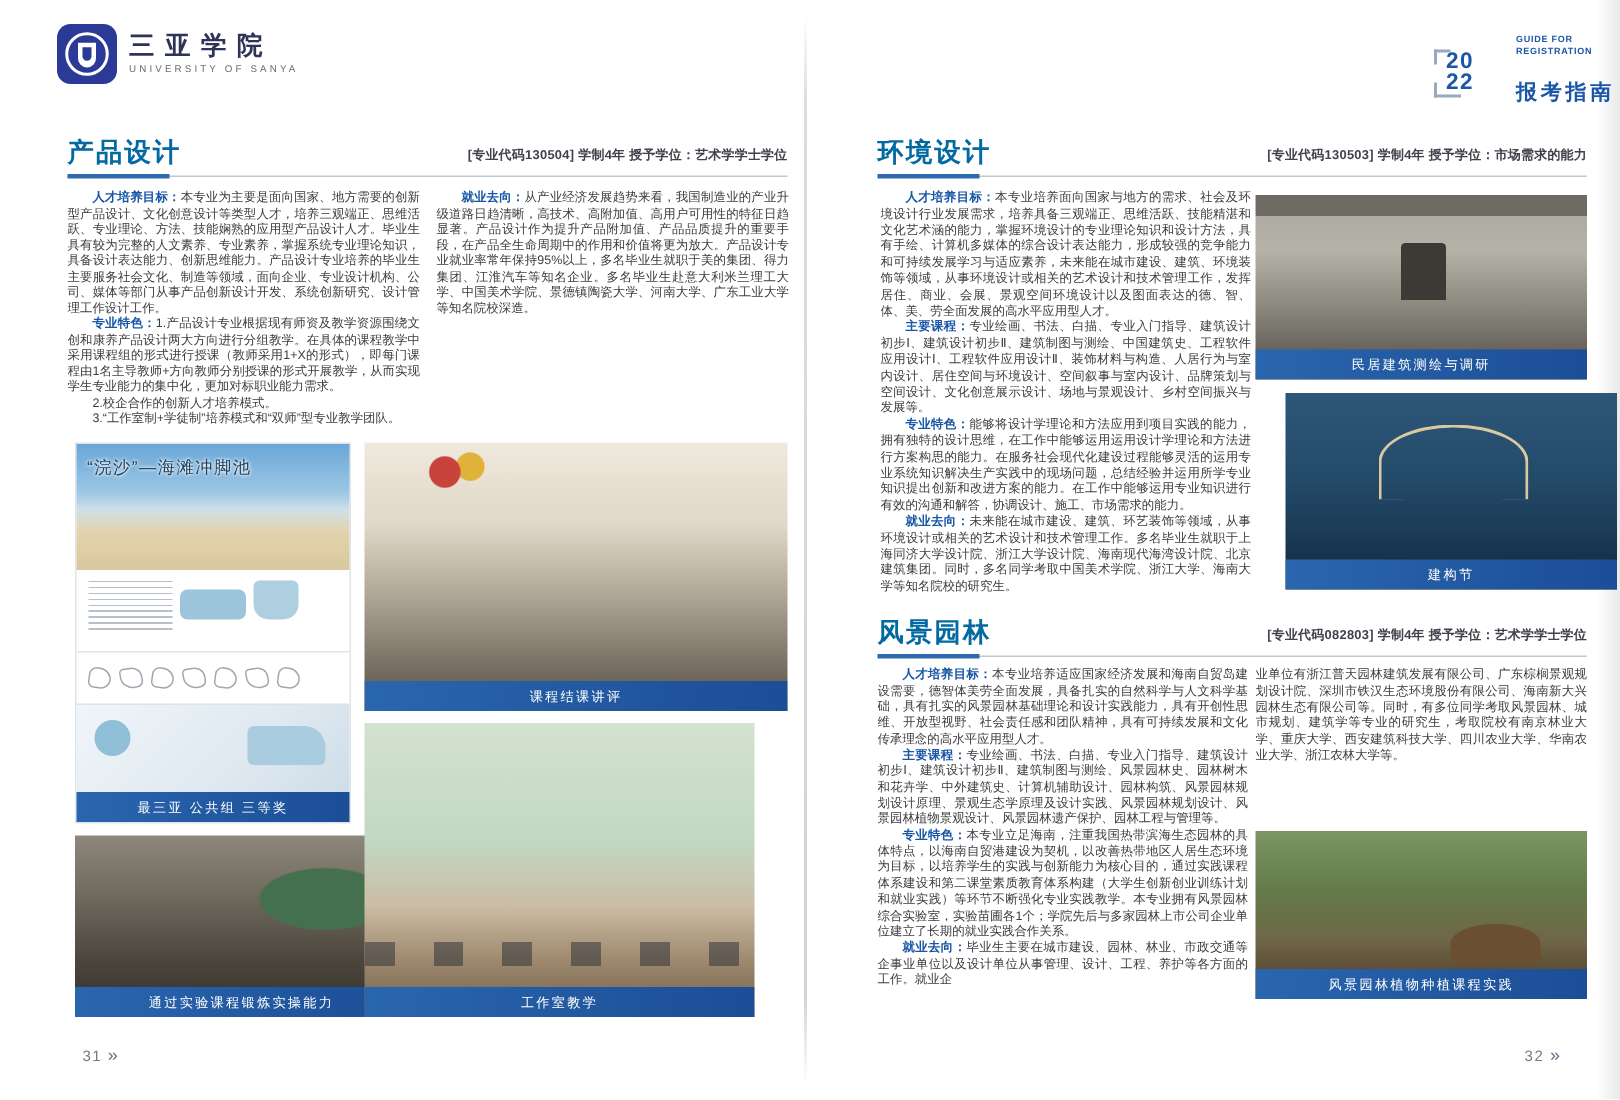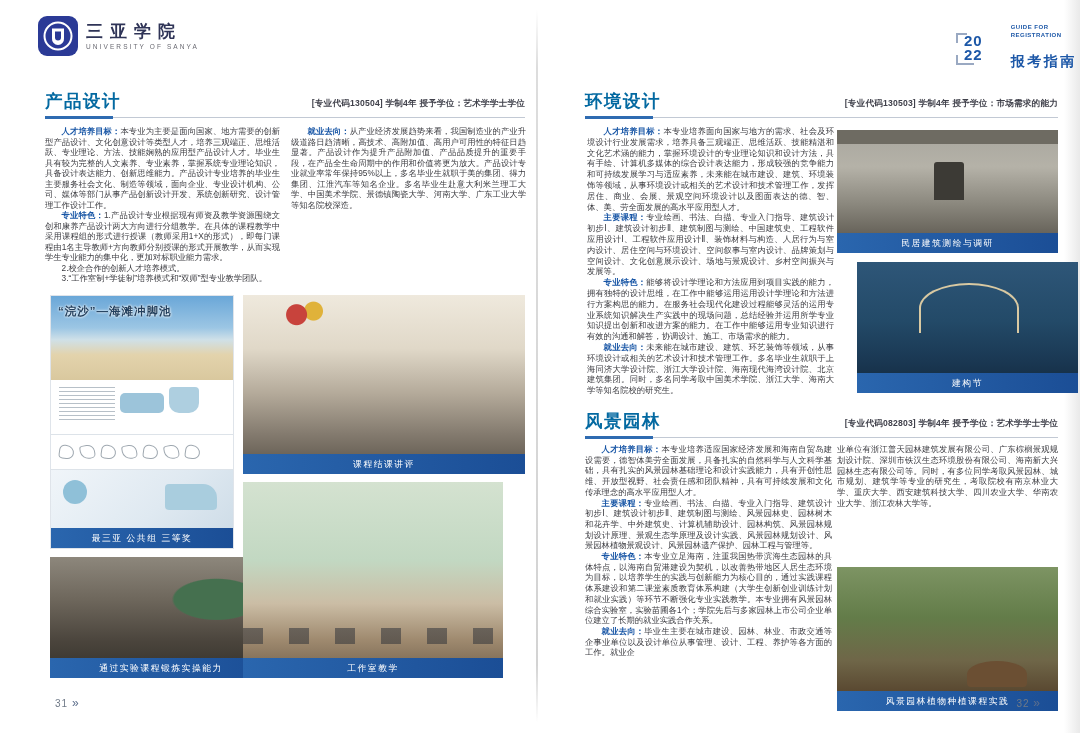--- a/index.html
+++ b/index.html
@@ -73,31 +73,31 @@
     background:repeating-linear-gradient(90deg,#31343a 0 20px, rgba(0,0,0,0) 20px 46px); opacity:.55; }
   #ph-survey { left:837px; top:130px; width:221px; height:123px;
     background: linear-gradient(180deg,#a8a69e 0%,#b5b2a8 30%,#8b887e 60%,#666259 85%,#4f4c44 100%); }
   #ph-survey::before { content:""; position:absolute; left:44%; top:26%; width:30px; height:38px;
     background:#3c3a35; border-radius:3px 3px 0 0; }
   #ph-survey::after { content:""; position:absolute; left:0; top:0; width:100%; height:14px; background:#6e6b62; }
   #ph-jiangou { left:837px; top:262px; width:221px; height:131px;
     background: linear-gradient(180deg,#2e5678 0%,#234a68 45%,#1a3853 75%,#12283d 100%); margin-left: 20px; }
   #ph-jiangou::before { content:""; position:absolute; left:28%; top:16%; width:96px; height:48px;
     border:2px solid #d9c9a2; border-bottom:none; border-radius:50% 50% 0 0; }
-  #ph-planting { left:837px; top:567px; width:221px; height:144px;
+  #ph-planting { left:837px; top:554px; width:221px; height:112px;
     background: linear-gradient(180deg,#7d9463 0%,#637c49 35%,#6f6648 65%,#58462f 88%,#463722 100%); }
   #ph-planting::before { content:""; position:absolute; right:14%; bottom:24px; width:60px; height:26px;
     background:#6b4f33; border-radius:50% 50% 4px 4px; }
 
   
   #poster { position:absolute; left:50px; top:295px; width:184px; height:254px; background:#fff;
             border:1px solid #dfe4ea; display:flex; flex-direction:column; }
   .poster-photo { height:84px; position:relative; flex:none;
     background: linear-gradient(180deg,#6aa7d8 0%,#9cc6e4 38%,#cfe0e8 52%,#e3d3ac 70%,#d9c89e 100%); }
-  .poster-title { position:absolute; left:7px; top:8px; font-size:11.5px; font-weight:bold; color:#23405e;
+  .poster-title { position:absolute; left:7px; top:8px; font-size:11.5px; font-weight:normal; color:#23405e;
     letter-spacing:1px; text-shadow:0 0 2px #fff,0 0 3px #fff;text-align:center; }
   .poster-renders { flex:1; display:flex; gap:5px; padding:7px 8px; align-items:flex-start; }
   .pr-lines  { width:56px; height:34px; background:repeating-linear-gradient(180deg,#b7c0c8 0 1px,rgba(0,0,0,0) 1px 4px); }
   .pr-shape1 { width:44px; height:20px; background:#9cc4da; border-radius:5px; margin-top:6px; }
   .pr-shape2 { width:30px; height:26px; background:#aecfe0; border-radius:4px 4px 10px 10px; }
   .poster-sketch { height:36px; flex:none; border-top:1px solid #dde3e9; border-bottom:1px solid #dde3e9;
     display:flex; align-items:center; gap:6px; padding:0 8px; }
   .sk { width:15px; height:14px; border:1px solid #9fa8b0; }
   .sk:nth-child(odd)  { border-radius:40% 60% 50% 30%; transform:rotate(8deg); }
   .sk:nth-child(even) { border-radius:20% 50% 30% 60%; transform:rotate(-10deg); }

